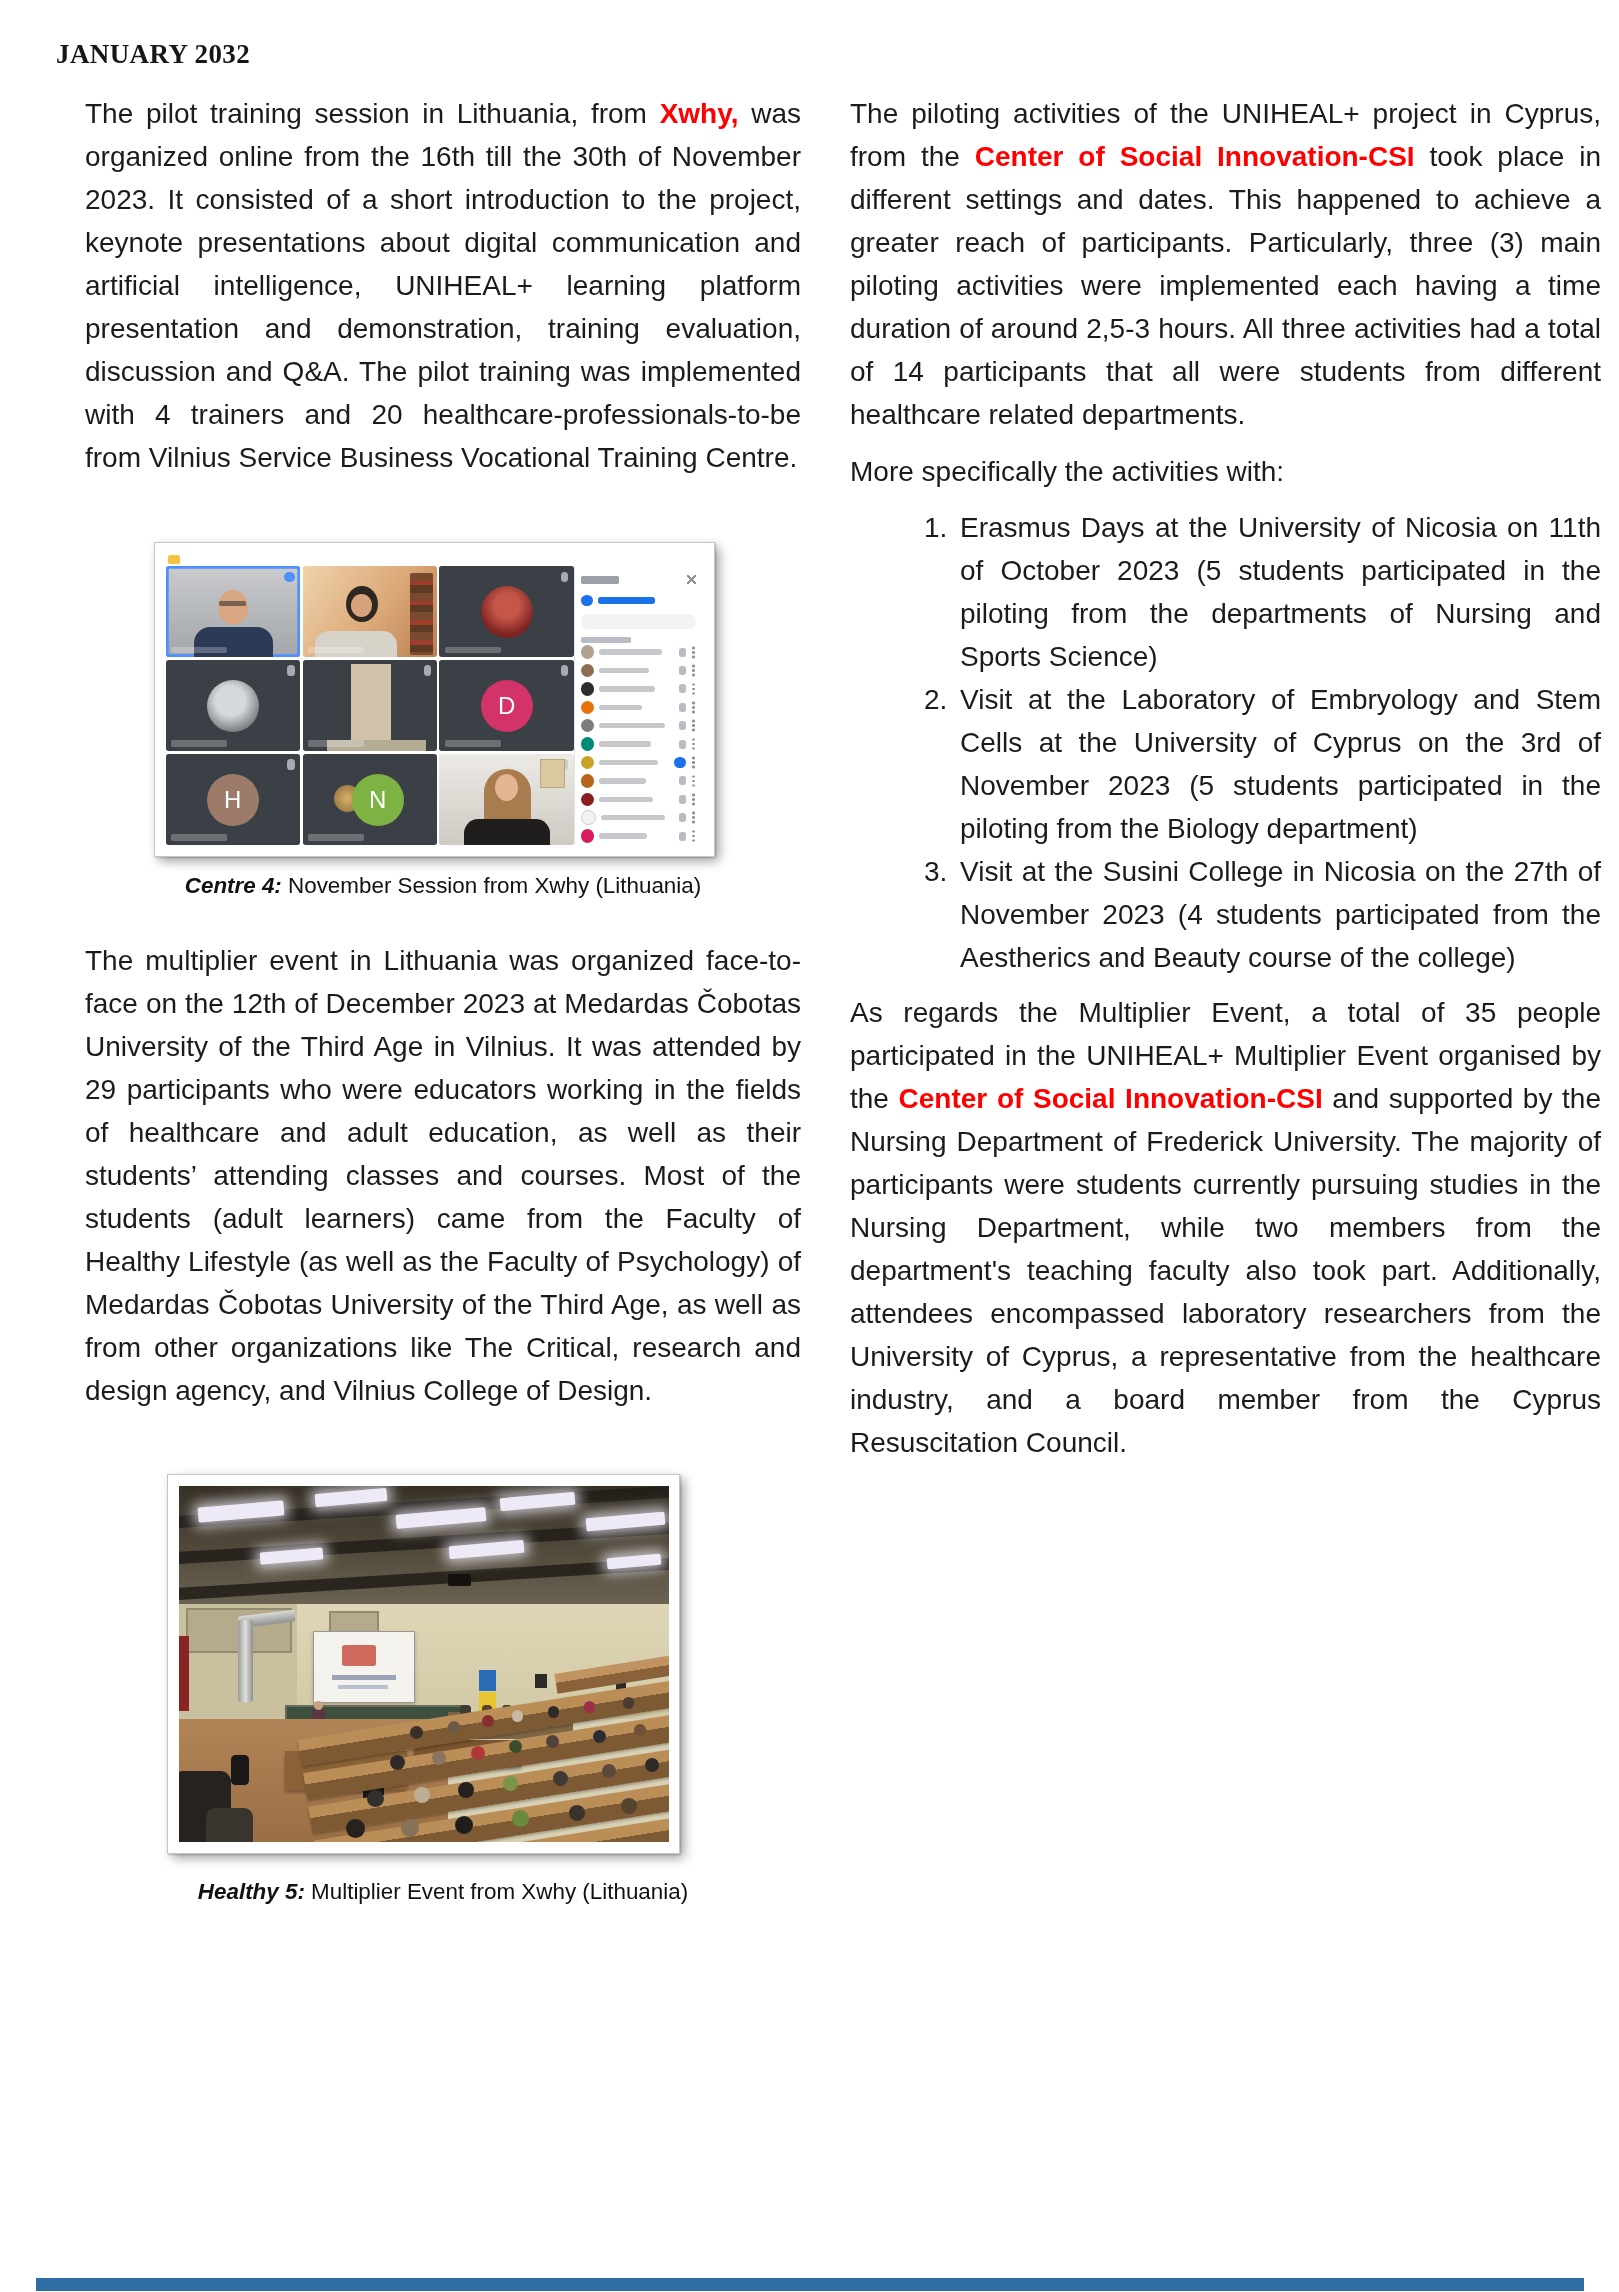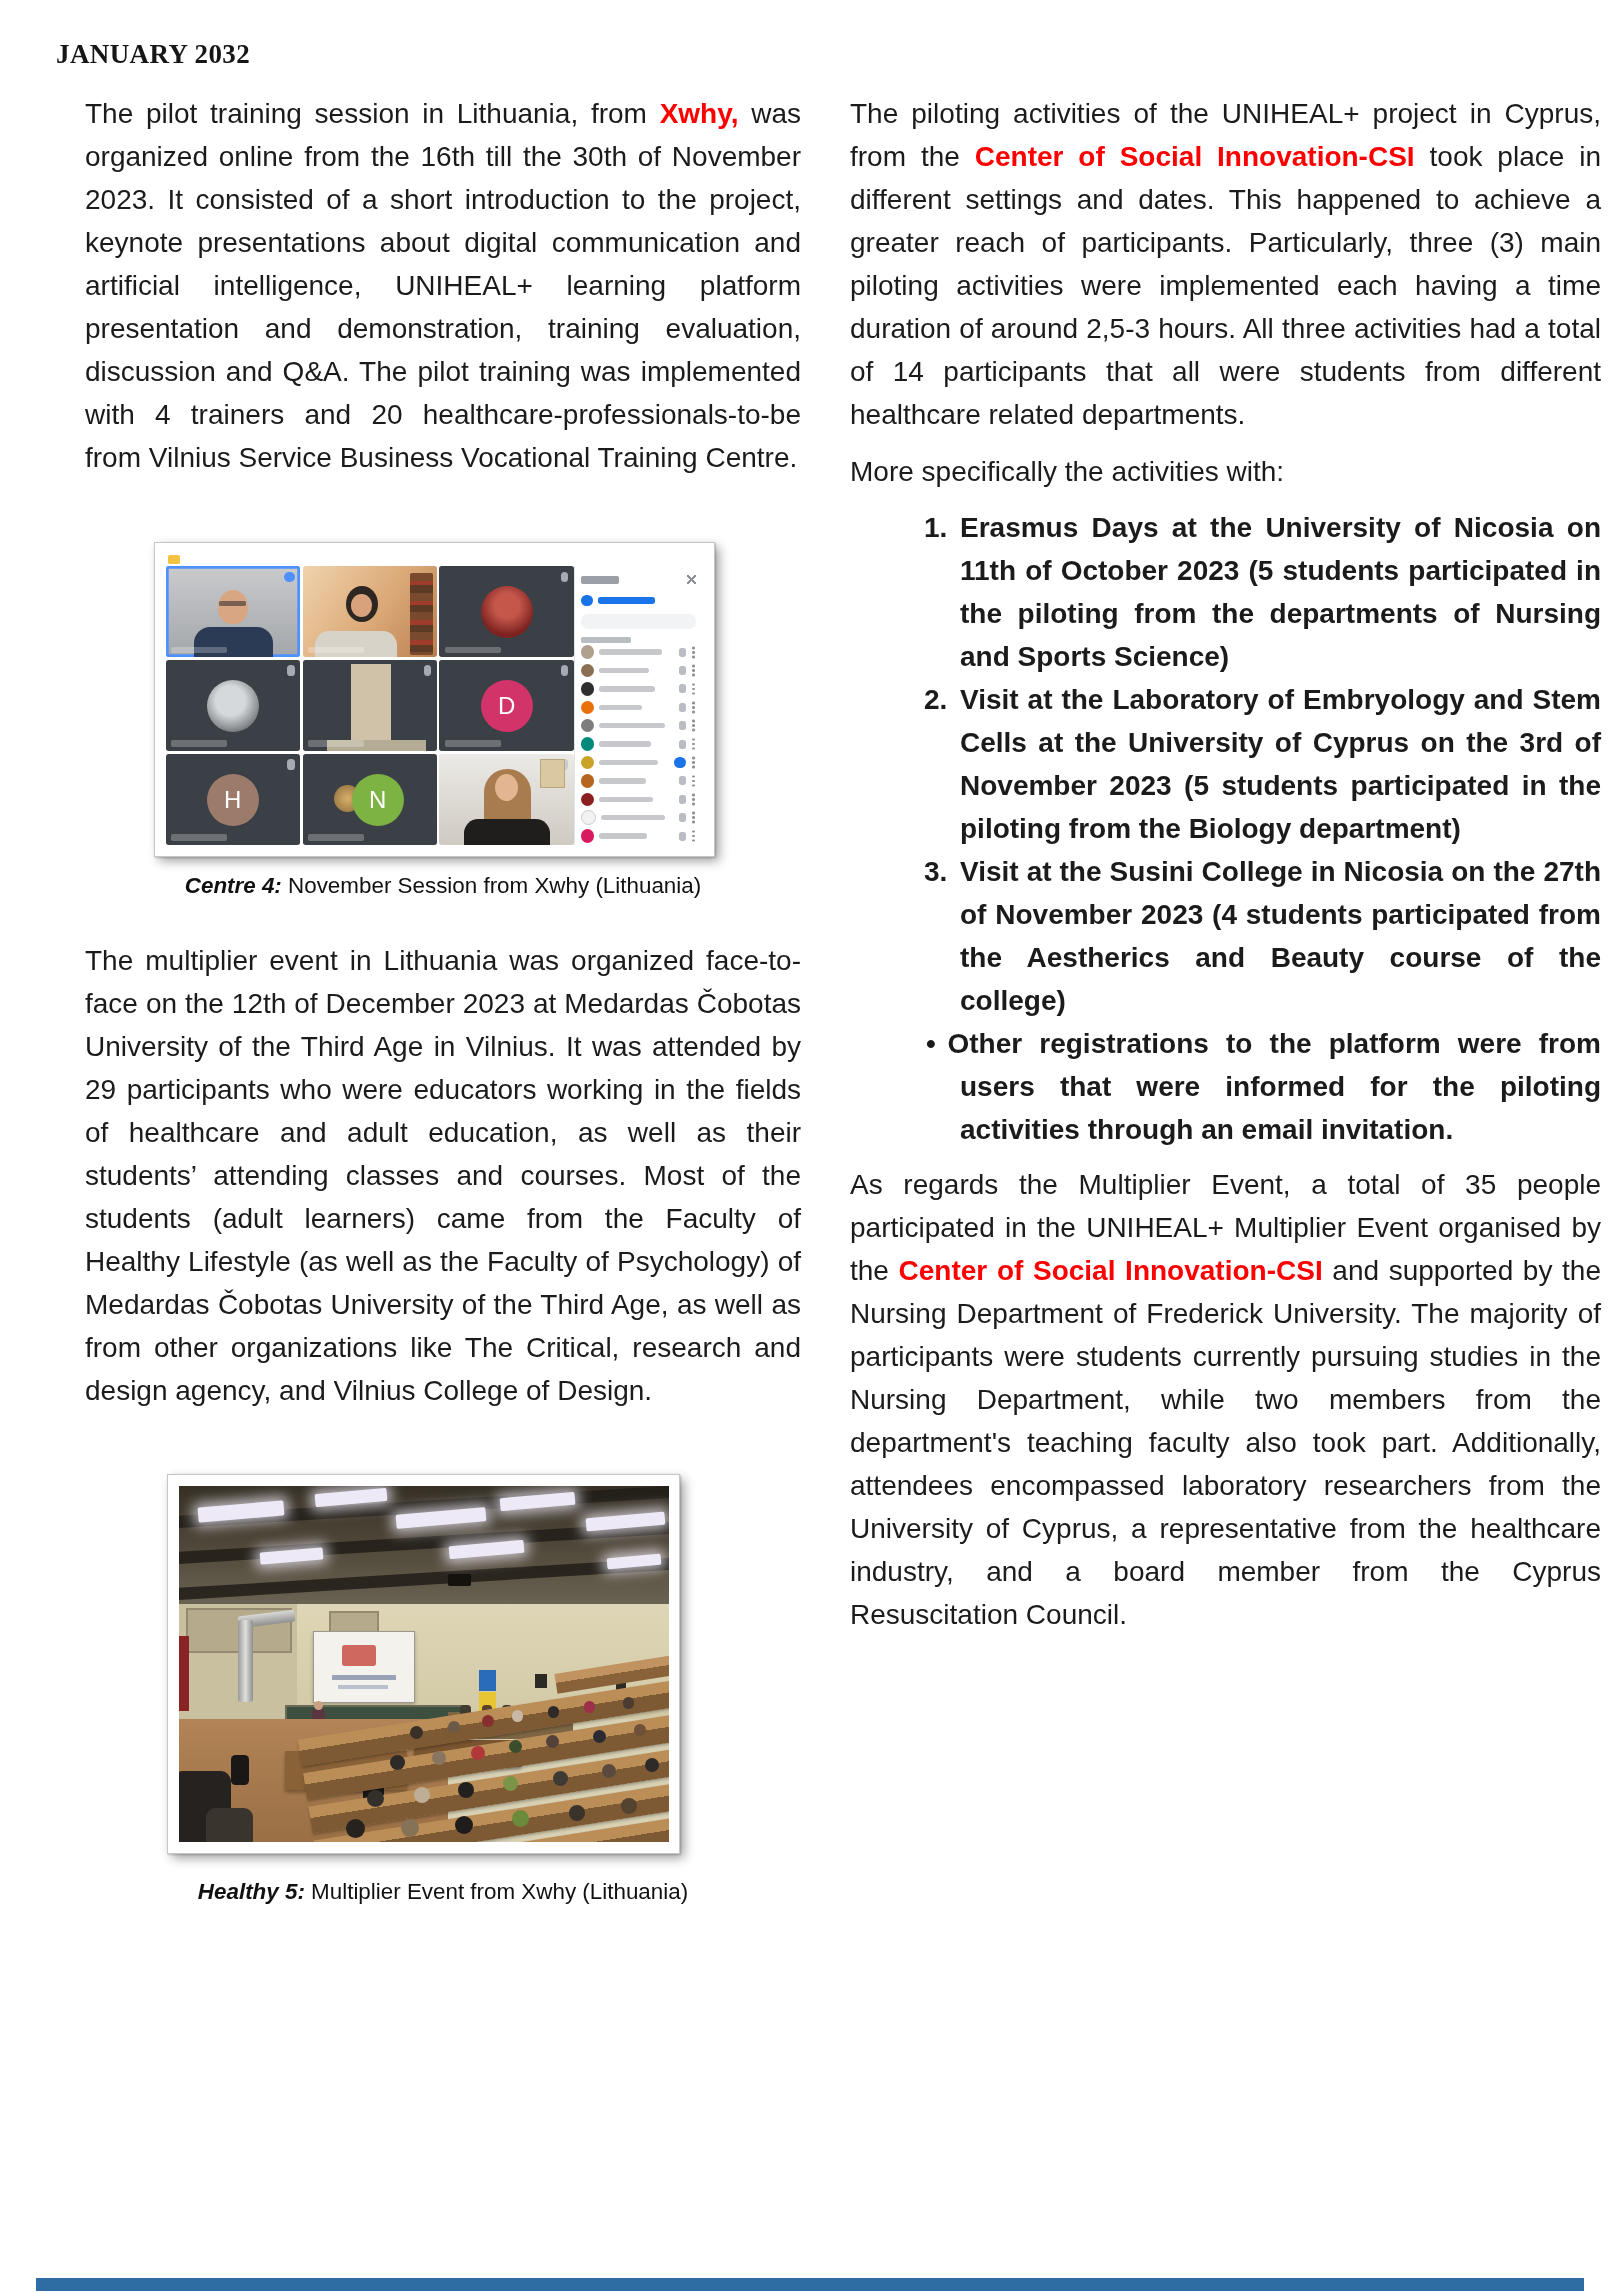--- a/index.html
+++ b/index.html
@@ -14,21 +14,21 @@
   }
   .cols { position:absolute; left:85px; top:92px; width:1516px; display:flex; }
   .colL { width:716px; margin-right:49px; }
   .colR { width:751px; }
   p.body {
     margin:0; font-size:28px; line-height:43px; text-align:justify; color:#1b1b1b;
   }
   .red { color:#ff0000; font-weight:700; }
   
   .olist { margin-top:12.5px; }
-  .li { font-size:28px; line-height:43px; text-align:justify; padding-left:110px; text-indent:-36px;font-weight:bold; }
+  .li { font-size:28px; line-height:43px; text-align:justify; padding-left:110px; text-indent:-36px; }
   .li .marker { display:inline-block; width:36px; text-indent:0; }
   .li.bullet { text-indent:-34px; }
   .li.bullet .marker { width:21.5px; }
   
   .polaroid {
     background:#fff; border:0.9px solid #c6c6c6; padding:10.7px;
     box-shadow:4.5px 5.4px 10.7px rgba(0,0,0,0.38), 0.9px 0.9px 1.8px rgba(0,0,0,0.2);
     box-sizing:border-box;
   }
   .fig4 { margin:63px 0 0 69px; width:561px; height:315px; }
@@ -377,21 +377,20 @@
 
     <div class="colR">
       <p class="body"><span>The piloting activities of the UNIHEAL+ project in Cyprus, from the </span><span class="red">Center of Social Innovation-CSI</span><span> took place in different settings and dates. This happened to achieve a greater reach of participants. Particularly, three (3) main piloting activities were implemented each having a time duration of around 2,5-3 hours. All three activities had a total of 14 participants that all were students from different healthcare related departments.</span></p>
 
       <p class="body" style="margin-top:14.3px">More specifically the activities with:</p>
 
       <div class="olist">
         <div class="li"><span class="marker">1.</span><span>Erasmus Days at the University of Nicosia on 11th of October 2023 (5 students participated in the piloting from the departments of Nursing and Sports Science)</span></div>
         <div class="li"><span class="marker">2.</span><span>Visit at the Laboratory of Embryology and Stem Cells at the University of Cyprus on the 3rd of November 2023 (5 students participated in the piloting from the Biology department)</span></div>
         <div class="li"><span class="marker">3.</span><span>Visit at the Susini College in Nicosia on the 27th of November 2023 (4 students participated from the Aestherics and Beauty course of the college)</span></div>
-        <div class="li bullet"><span class="marker">•</span><span>Other registrations to the platform were from users that were informed for the piloting activities through an email invitation.</span></div>
       </div>
 
       <p class="body" style="margin-top:12.5px"><span>As regards the Multiplier Event, a total of 35 people participated in the UNIHEAL+ Multiplier Event organised by the </span><span class="red">Center of Social Innovation-CSI</span><span> and supported by the Nursing Department of Frederick University. The majority of participants were students currently pursuing studies in the Nursing Department, while two members from the department's teaching faculty also took part. Additionally, attendees encompassed laboratory researchers from the University of Cyprus, a representative from the healthcare industry, and a board member from the Cyprus Resuscitation Council.</span></p>
     </div>
 
   </div>
 
   <div class="footer-bar"></div>
 
 </div>

